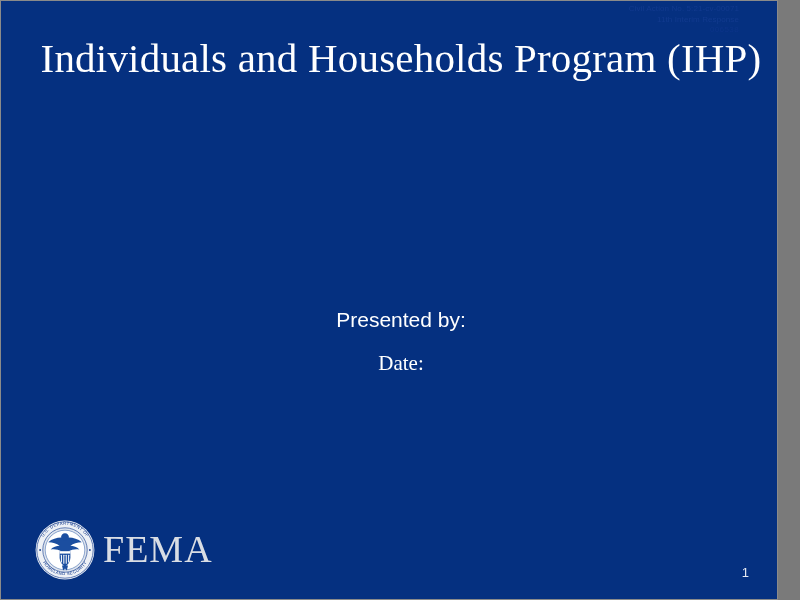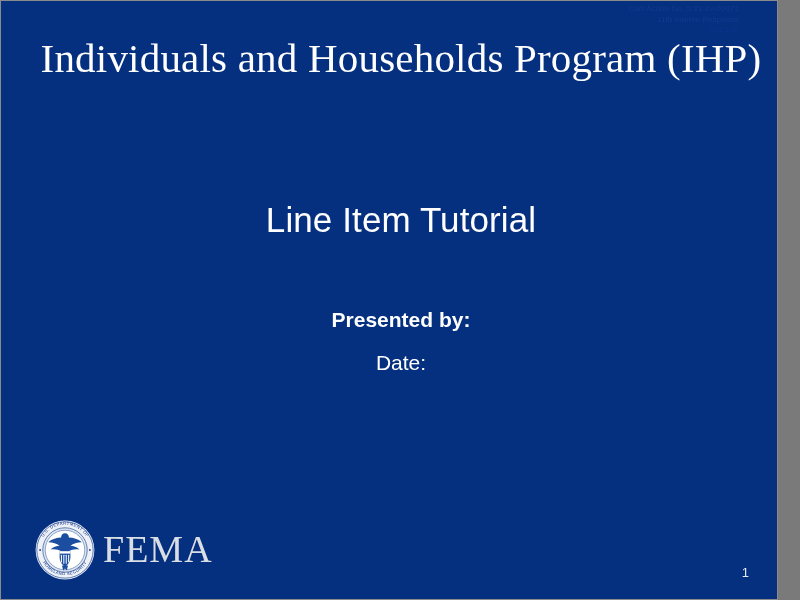--- a/index.html
+++ b/index.html
@@ -72,29 +72,29 @@
   .presented-by {
     position: absolute;
     left: 0;
     top: 305px;
     width: 800px;
     text-align: center;
     font-family: "Liberation Sans", sans-serif;
     font-size: 21px;
     line-height: 28px;
     color: #ffffff;
-    font-weight: 700;
+    font-weight: 400;
   }
   .date-line {
     position: absolute;
     left: 0;
     top: 348px;
     width: 800px;
     text-align: center;
-    font-family: Liberation Sans, sans-serif;
+    font-family: Liberation Serif, serif;
     font-size: 21px;
     line-height: 28px;
     color: #ffffff;
     font-weight: 400;
   }
 
   
   .logo {
     position: absolute;
     left: 34px;
@@ -139,21 +139,20 @@
 <div class="slide">
 
   <div class="stamp">
     <div>Civil Action No. 5:21-cv-00071</div>
     <div>11th Interim Response</div>
     <div class="bates">006538</div>
   </div>
 
   <div class="title">Individuals and Households Program (IHP)</div>
 
-  <div class="subtitle">Line Item Tutorial</div>
   <div class="presented-by">Presented by:</div>
   <div class="date-line">Date:</div>
 
   <div class="logo">
     <svg class="seal" viewBox="0 0 100 100">
 
       <circle cx="50" cy="50" r="49" fill="#eef1f6"></circle>
       <circle cx="50" cy="50" r="47" fill="none" stroke="#123a8e" stroke-width="1.1"></circle>
 
       <circle cx="50" cy="50" r="38" fill="#dfe5ee"></circle>

